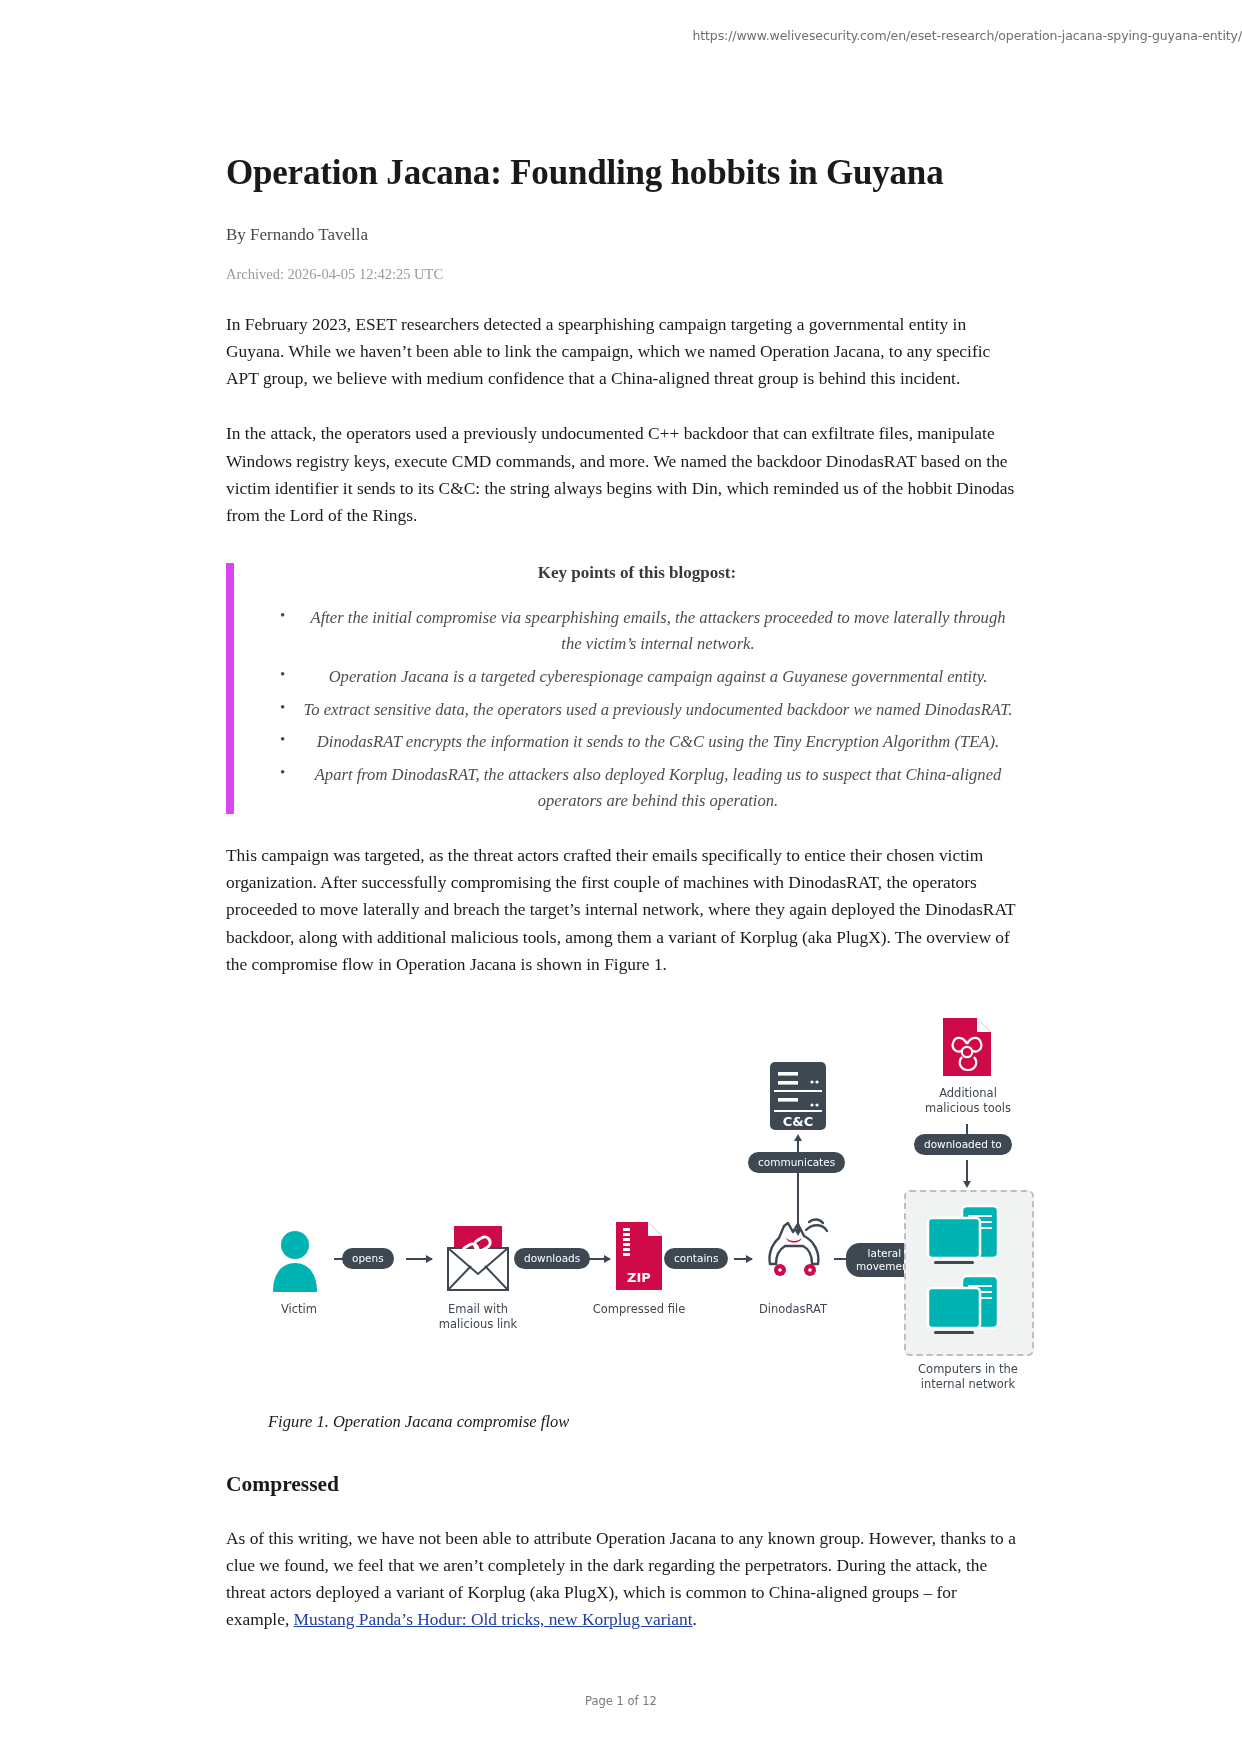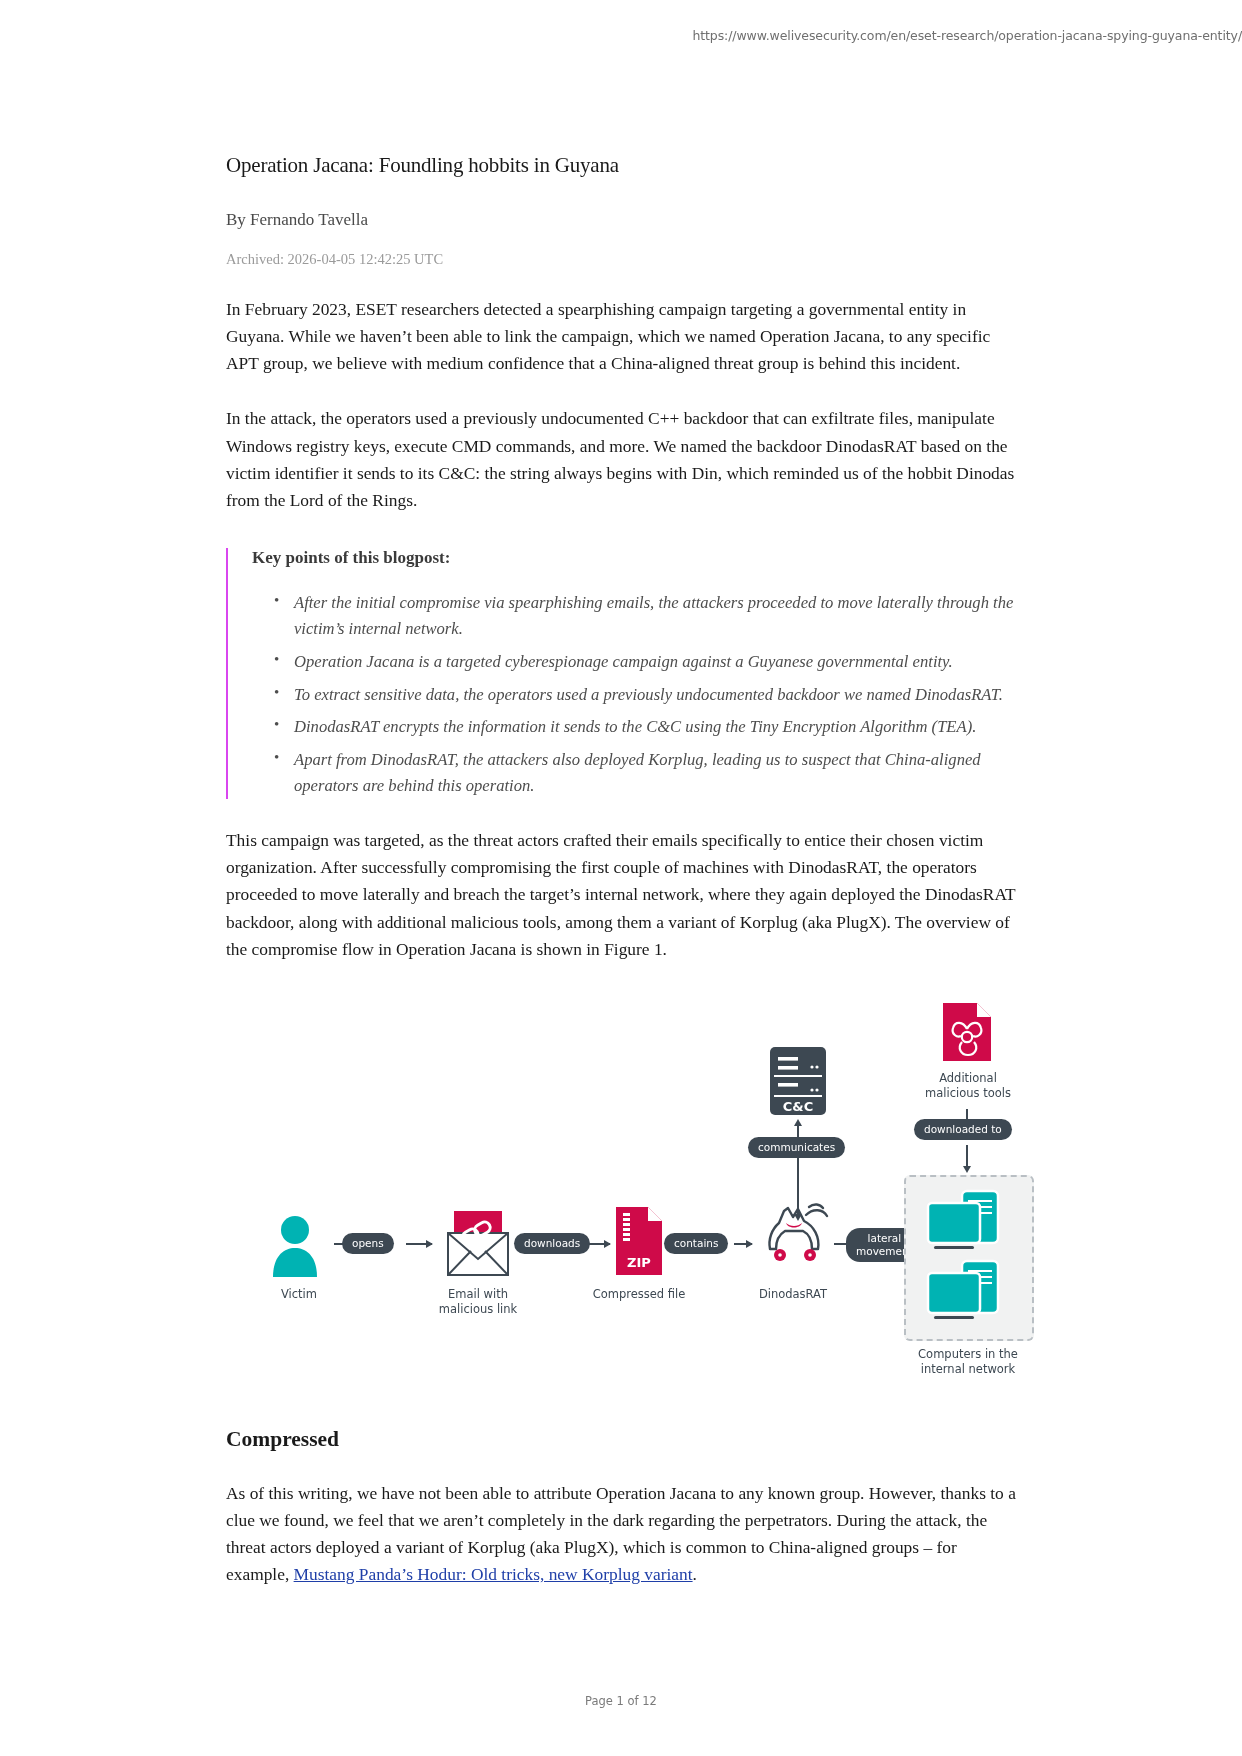--- a/index.html
+++ b/index.html
@@ -28,22 +28,22 @@
     letter-spacing: -0.1px;
     padding-top: 28px;
   }
   .content {
     margin: 0 auto;
     width: 790px;
     padding-top: 110px;
   }
   h1.title {
     font-family: "Liberation Serif", serif;
-    font-size: 21px;
-    font-weight: normal;
+    font-size: 35px;
+    font-weight: bold;
     color: #1a1a1a;
     margin: 0 0 10px 0;
     letter-spacing: -0.2px;
   }
   .byline {
     font-size: 17px;
     color: #4a4a4a;
     margin-top: 32px;
   }
   .archived {
@@ -53,23 +53,24 @@
     margin-top: 21px;
   }
   p.body-para {
     font-size: 17.4px;
     line-height: 1.56;
     color: #1a1a1a;
     margin: 28px 0 0 0;
     text-align: left;
   }
   .quote-block {
-    border-left: 2px solid #d946ef;
+    border-left: 8px solid #d946ef;
     padding: 0 0 0 24px;
     margin: 34px 0 0 0;
+    text-align: center;
   }
   .quote-title {
     font-size: 17px;
     font-weight: bold;
     color: #3a3a3a;
     margin: 0 0 6px 0;
   }
   ul.keypoints {
     list-style: none;
     margin: 22px 0 0 0;
@@ -372,20 +373,21 @@
             <rect x="8" y="14" width="52" height="40" rx="4" fill="#00b3b3" stroke="#ffffff" stroke-width="2.5"></rect>
             <rect x="14" y="57" width="40" height="3" rx="1.5" fill="#3d4852"></rect>
           </svg>
         </div>
         <div class="node-label" style="position:absolute; left:676px; top:350px; width:132px;">Computers in the
 internal network</div>
 
       </div>
     </div>
 
+    <div class="fig-caption">Figure 1. Operation Jacana compromise flow</div>
 
     <h2 class="section">Compressed</h2>
 
     <p class="body-para"><span>As of this writing, we have not been able to attribute Operation Jacana to any known group. However, thanks to a clue we found, we feel that we aren’t completely in the dark regarding the perpetrators. During the attack, the threat actors deployed a variant of Korplug (aka PlugX), which is common to China-aligned groups – for example, </span><a class="inline-link" href="#">Mustang Panda’s Hodur: Old tricks, new Korplug variant</a><span>.</span></p>
 
   </div>
 
   <div class="footer">Page 1 of 12</div>
 
 </div>

